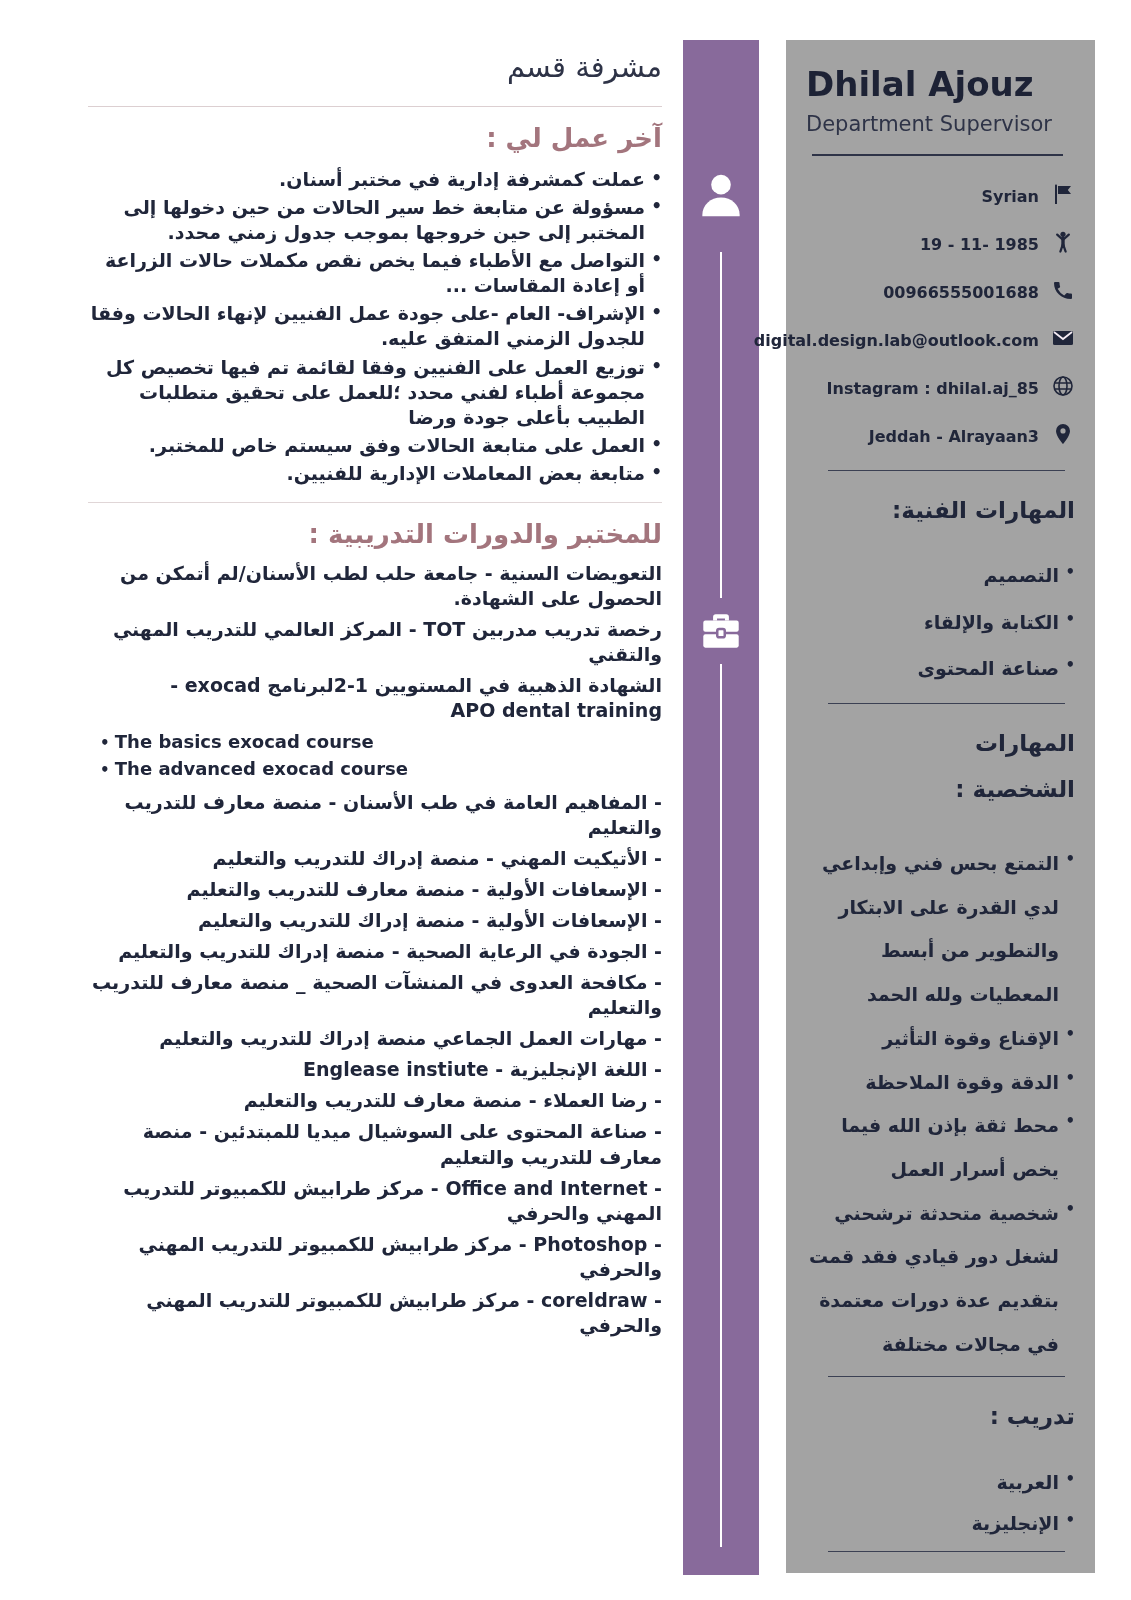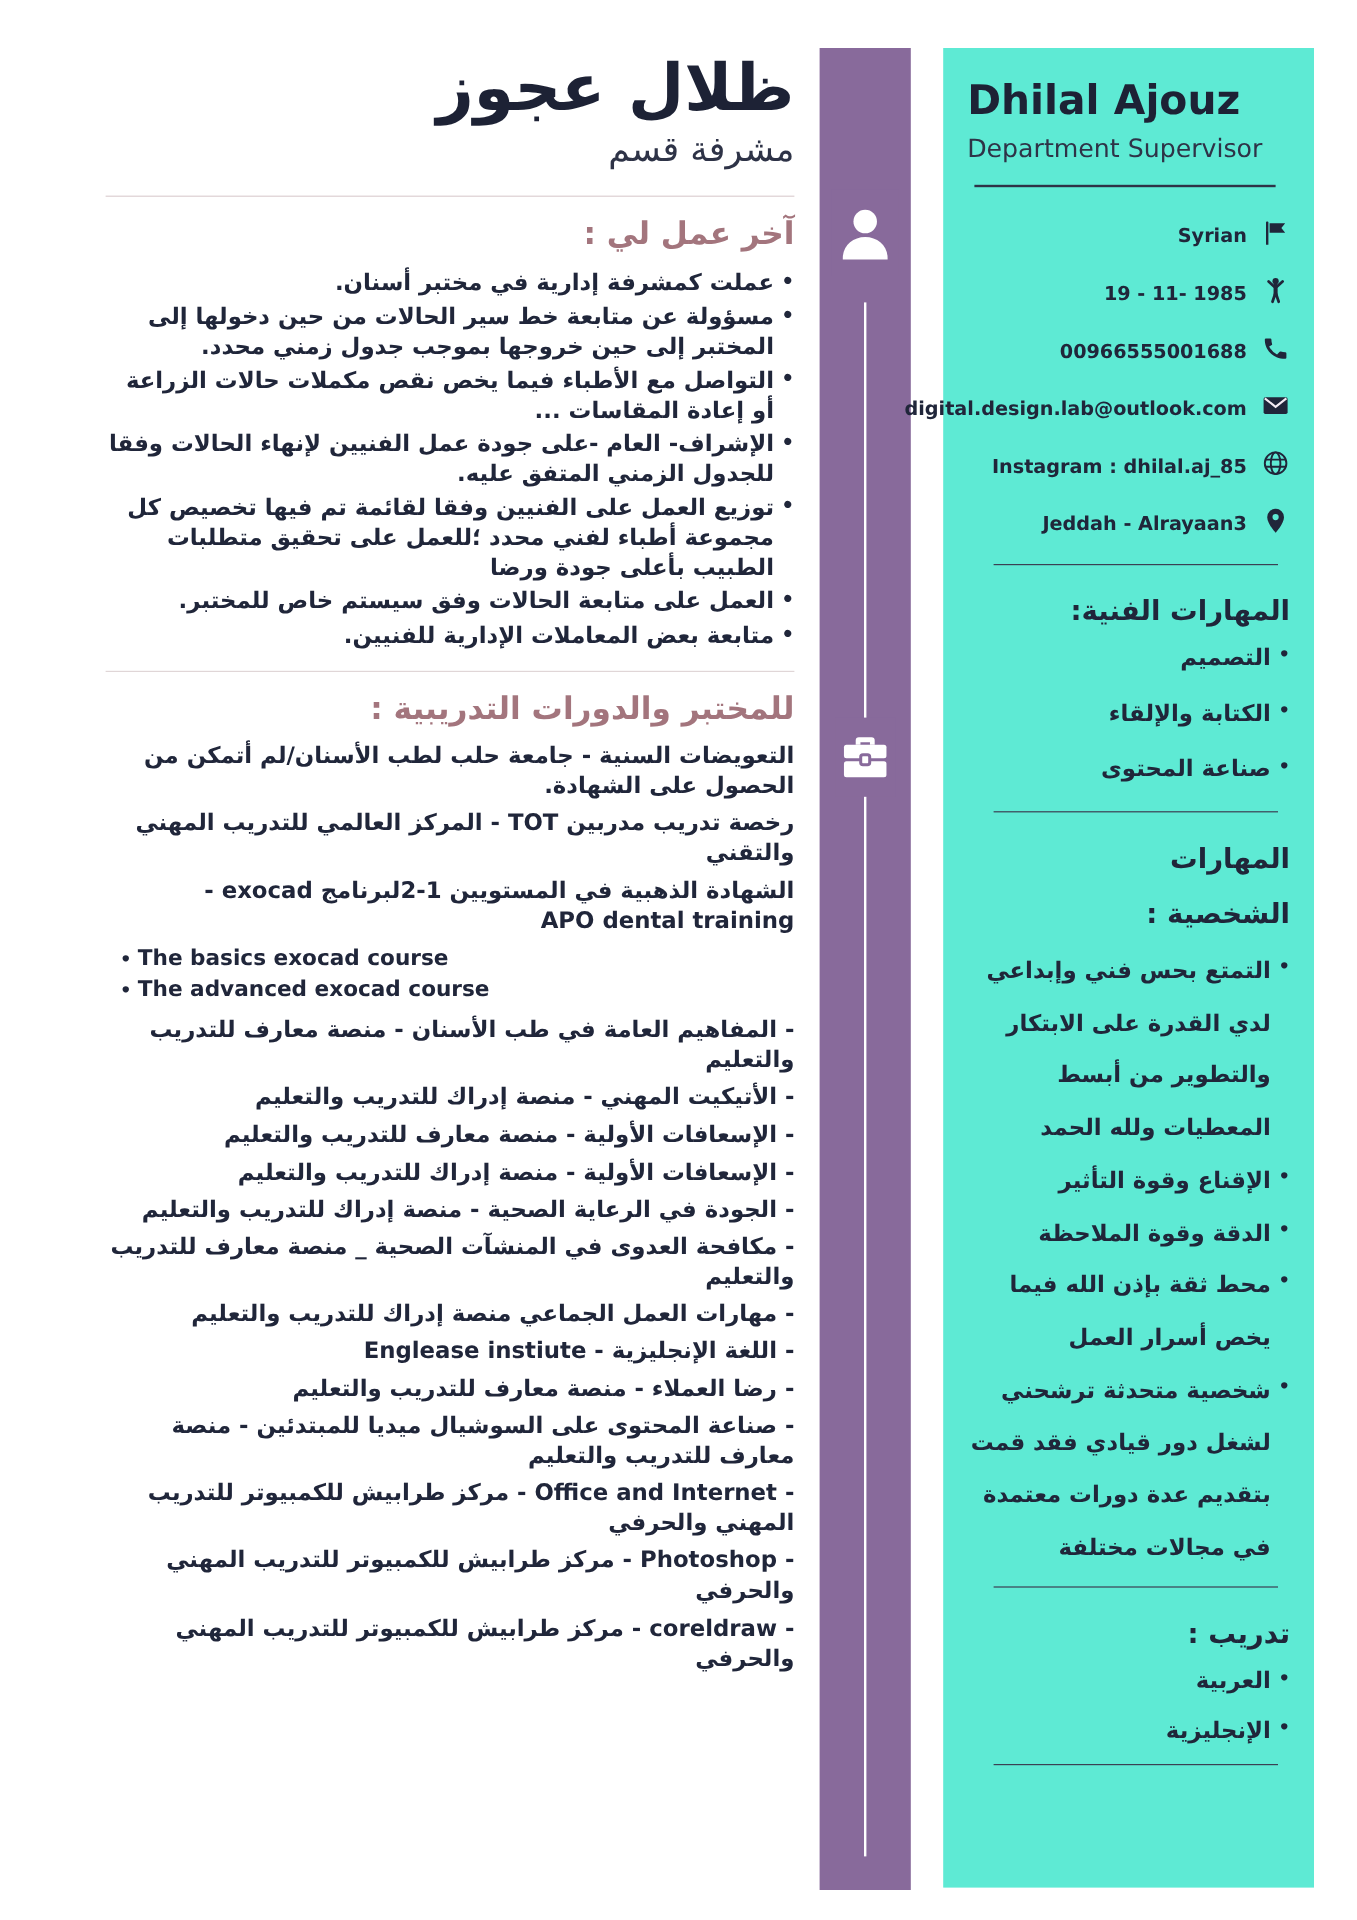--- a/index.html
+++ b/index.html
@@ -24,45 +24,44 @@
   .ltr-courses li::before { content:"•  "; font-size:15px; }
 
   
   .accent-bar { position:absolute; left:683px; top:40px; width:76px; height:1535px; background:#886a9b; }
   .accent-line { position:absolute; left:50%; transform:translateX(-50%); top:212px; height:1295px; width:2px; background:#ffffff; }
   .bar-icon { position:absolute; left:50%; transform:translateX(-50%); background:#886a9b; padding:8px 0; z-index:2; line-height:0; }
   .bar-icon.person { top:118px; }
   .bar-icon.case { top:558px; }
 
   
-  .sidebar { position:absolute; left:786px; top:40px; width:309px; height:1533px; background:#5eead4; color:#20263a; padding:24px 20px 10px 20px; }
+  .sidebar { position:absolute; left:786px; top:40px; width:309px; height:1533px; background:#a3a3a3; color:#20263a; padding:24px 20px 10px 20px; }
   .sb-name { font-size:34px; font-weight:700; color:#1d2235; }
   .sb-title { font-size:21px; color:#2e3347; margin-top:8px; }
   .sb-underline { border:0; border-top:2px solid #2e3347; margin:18px 12px 0 6px; }
   .contact { margin-top:26px; }
   .contact-row { display:flex; justify-content:flex-end; align-items:flex-end; margin-bottom:24px; }
   .contact-row .lbl { font-size:16px; font-weight:700; text-align:right; }
   .contact-row .cicon { width:24px; height:24px; margin-left:12px; flex:0 0 auto; }
   .sb-divider { border:0; border-top:1.5px solid #3b4053; margin:10px 10px 0 22px; }
   .sb-heading { direction:rtl; text-align:right; font-size:23px; font-weight:700; margin-top:16px; line-height:2; }
-  .sb-list { direction:rtl; text-align:right; list-style:none; margin-top:3px; }
+  .sb-list { direction:rtl; text-align:right; list-style:none; margin-top:30px; }
   .sb-list li { position:relative; padding-right:16px; font-size:19px; font-weight:700; }
   .sb-list li::before { content:"•"; position:absolute; right:0; top:0; font-size:15px; }
   .sb-list.tech li { margin-bottom:22px; line-height:1.3; }
   .sb-list.personal li { line-height:2.3; }
   .sb-list.langs li { margin-bottom:14px; line-height:1.4; }
   svg { display:block; }
 </style>
 </head>
 <body>
 
 <div class="page">
 
   <div class="main-col">
-    <div class="name-ar">ظلال عجوز</div>
     <div class="title-ar">مشرفة قسم</div>
     <hr class="main-divider">
 
     <div class="section-heading">آخر عمل لي :</div>
     <ul class="exp-list">
       <li>عملت كمشرفة إدارية في مختبر أسنان.</li>
       <li>مسؤولة عن متابعة خط سير الحالات من حين دخولها إلى المختبر إلى حين خروجها بموجب جدول زمني محدد.</li>
       <li>التواصل مع الأطباء فيما يخص نقص مكملات حالات الزراعة أو إعادة المقاسات ...</li>
       <li>الإشراف- العام -على جودة عمل الفنيين لإنهاء الحالات وفقا للجدول الزمني المتفق عليه.</li>
       <li>توزيع العمل على الفنيين وفقا لقائمة تم فيها تخصيص كل مجموعة أطباء لفني محدد ؛للعمل على تحقيق متطلبات الطبيب بأعلى جودة ورضا</li>

